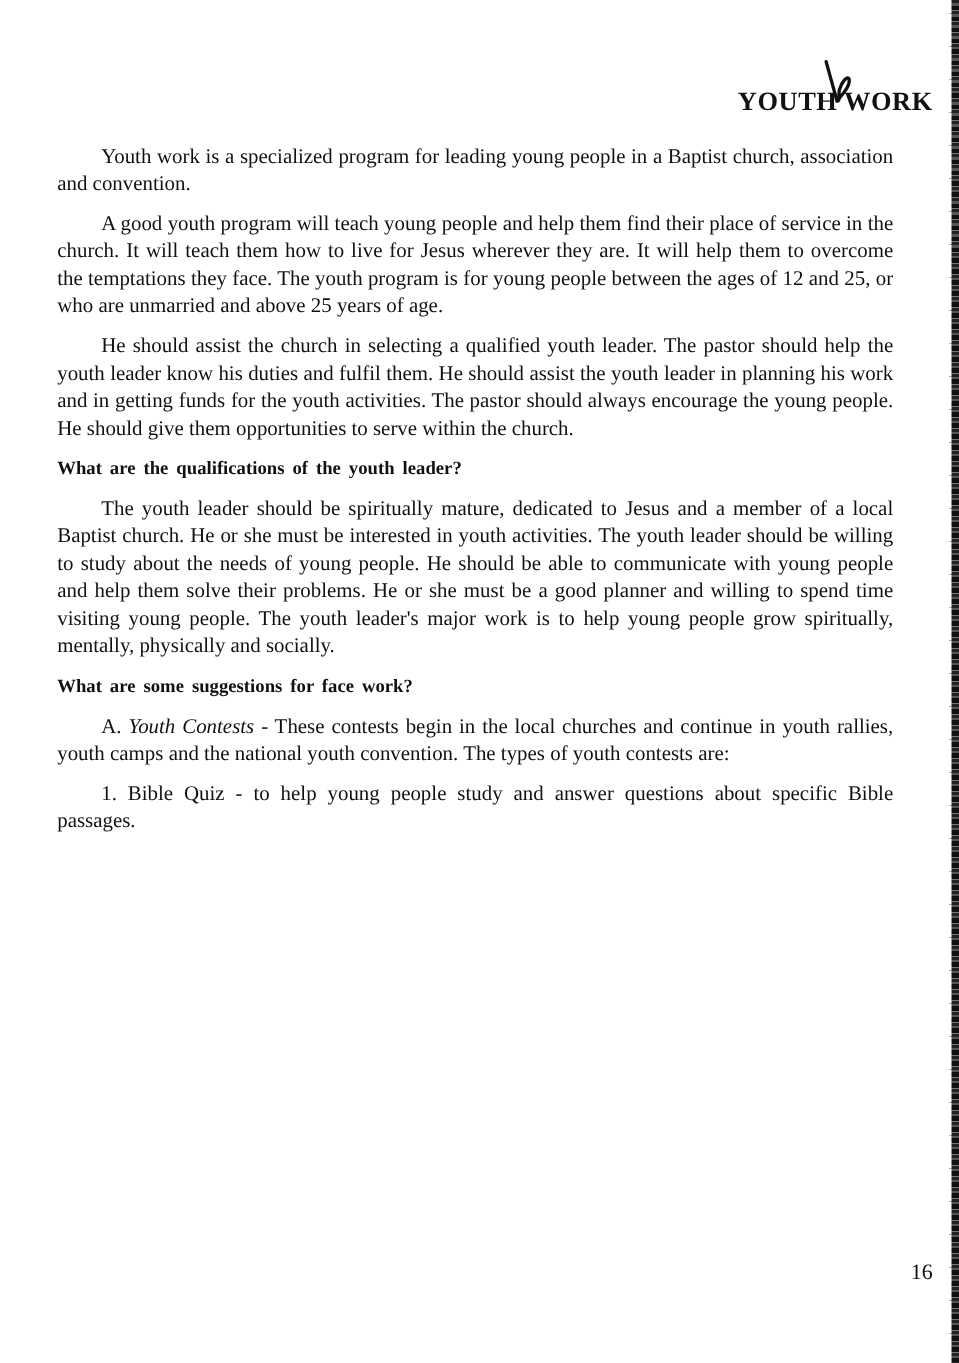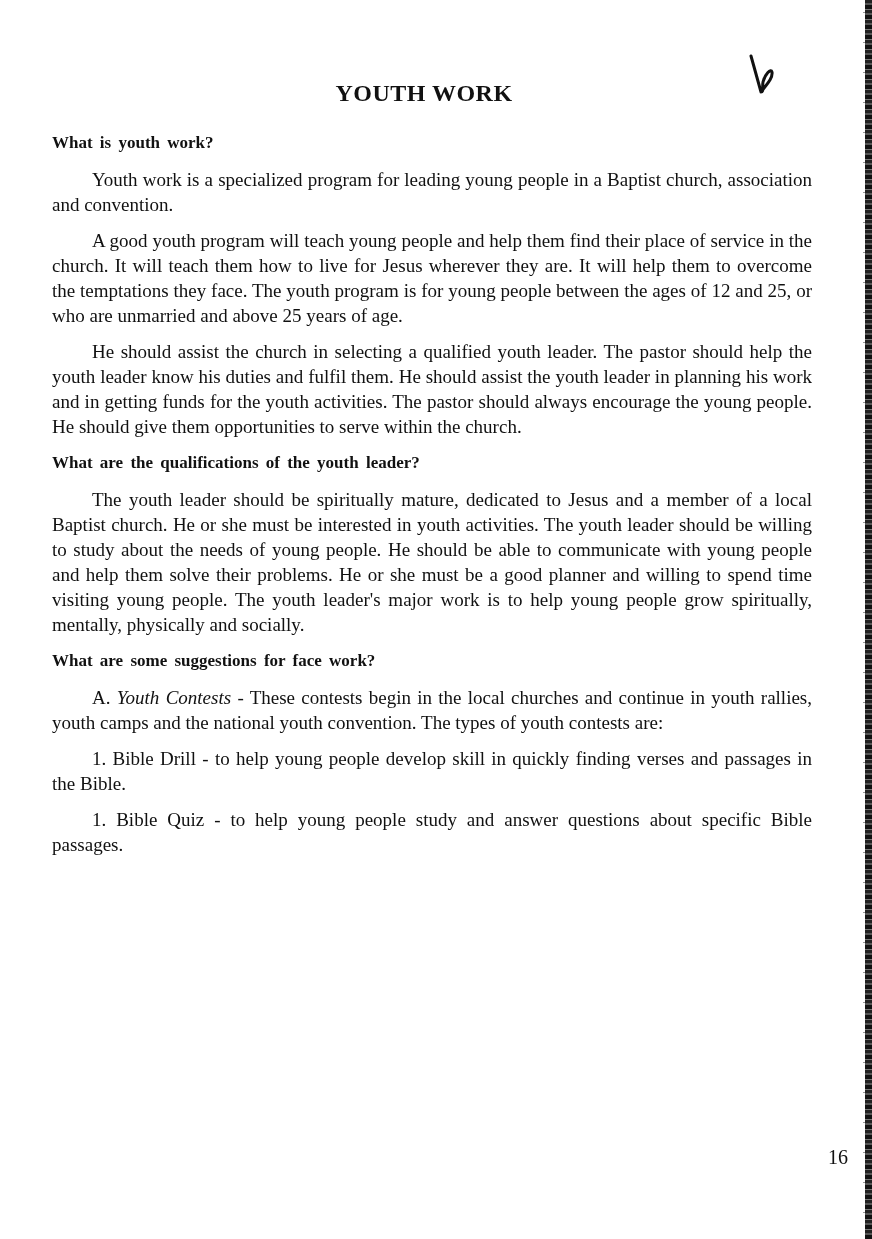--- a/index.html
+++ b/index.html
@@ -10,21 +10,21 @@
   }
   .page-edge {
     position: absolute; top: 0; right: 0; width: 7px; height: 1239px;
     background: repeating-linear-gradient(to bottom, #222 0 3px, #555 3px 5px, #111 5px 9px, #777 9px 10px);
   }
   .page-edge-inner {
     position: absolute; top: 0; right: 7px; width: 2px; height: 1239px;
     background: repeating-linear-gradient(to bottom, #fff 0 12px, #999 12px 13px, #fff 13px 30px);
   }
   .title {
-    position: absolute; top: 64px; left: 0; width: 848px; text-align: center;
+    position: absolute; top: 64px; left: 0; width: 848px; text-align: right;
     font-weight: bold; font-size: 24px; letter-spacing: 0.5px;
   }
   .mark {
     position: absolute; top: 52px; left: 745px; width: 40px; height: 46px;
   }
   .content {
     position: absolute; top: 130px; left: 52px; width: 760px;
     font-size: 19px; line-height: 25px;
   }
   .q {
@@ -42,32 +42,30 @@
 <div class="page-edge-inner"></div>
 <div class="page-edge"></div>
 
 <h1 class="title">YOUTH WORK</h1>
 
 <svg class="mark" viewBox="0 0 40 46">
   <path d="M6 4 L16 40 M16 40 C22 32 28 26 27 20 C26 16 20 22 18 30 C17 36 19 40 16 40" fill="none" stroke="#111" stroke-width="3" stroke-linecap="round"></path>
 </svg>
 
 <div class="content">
-  <div class="q">What is youth work?</div>
   <p>Youth work is a specialized program for leading young people in a Baptist church, association and convention.</p>
   <p>A good youth program will teach young people and help them find their place of service in the church. It will teach them how to live for Jesus wherever they are. It will help them to overcome the temptations they face. The youth program is for young people between the ages of 12 and 25, or who are unmarried and above 25 years of age.</p>
 
   <p>He should assist the church in selecting a qualified youth leader. The pastor should help the youth leader know his duties and fulfil them. He should assist the youth leader in planning his work and in getting funds for the youth activities. The pastor should always encourage the young people. He should give them opportunities to serve within the church.</p>
 
   <div class="q">What are the qualifications of the youth leader?</div>
   <p>The youth leader should be spiritually mature, dedicated to Jesus and a member of a local Baptist church. He or she must be interested in youth activities. The youth leader should be willing to study about the needs of young people. He should be able to communicate with young people and help them solve their problems. He or she must be a good planner and willing to spend time visiting young people. The youth leader's major work is to help young people grow spiritually, mentally, physically and socially.</p>
 
   <div class="q">What are some suggestions for face work?</div>
   <p>
     <span>A.</span>
     <span class="item-label">Youth Contests</span>
     <span>- These contests begin in the local churches and continue in youth rallies, youth camps and the national youth convention. The types of youth contests are:</span>
   </p>
-  <p>1. Bible Drill - to help young people develop skill in quickly finding verses and passages in the Bible.</p>
   <p>1. Bible Quiz - to help young people study and answer questions about specific Bible passages.</p>
 </div>
 
 <div class="page-number">16</div>
 
 </body></html>

